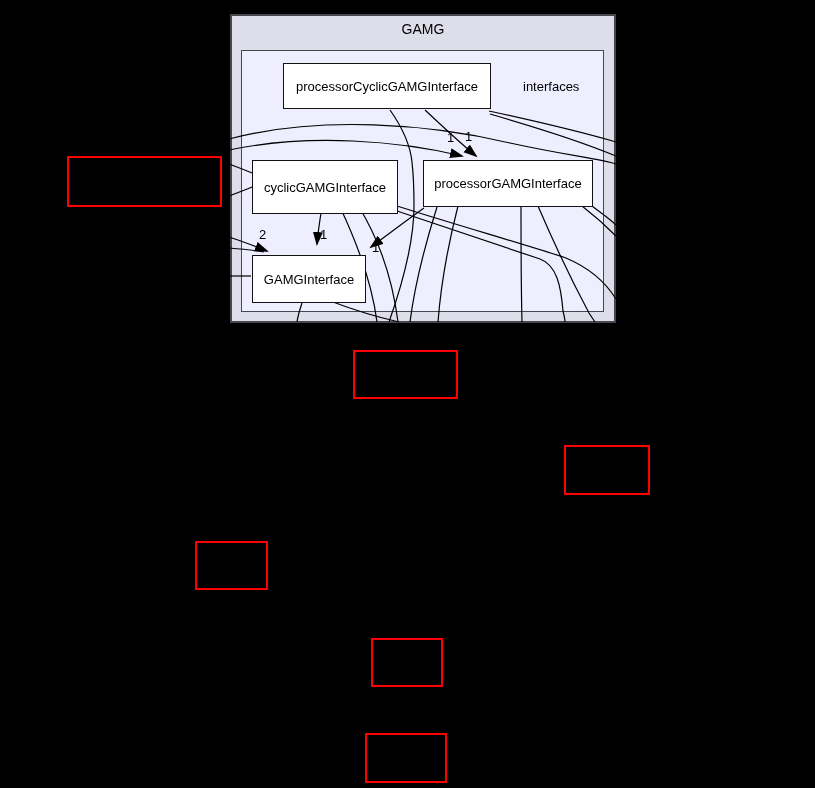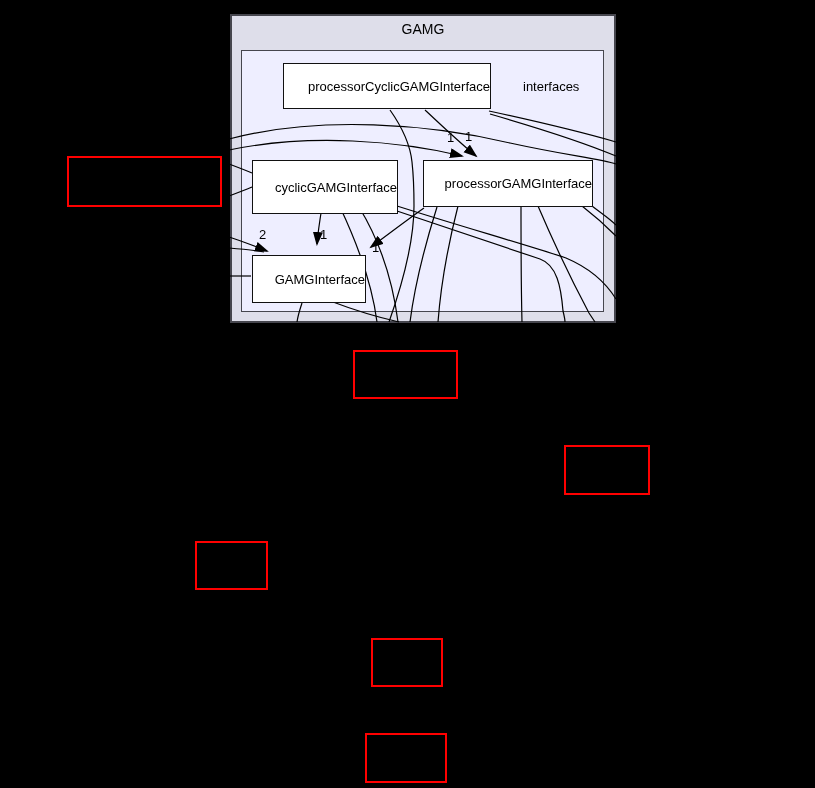--- a/index.html
+++ b/index.html
@@ -55,21 +55,21 @@
     z-index: 3;
     pointer-events: none;
   }
   .node {
     position: absolute;
     background: #ffffff;
     border: 1px solid #111111;
     box-sizing: border-box;
     display: flex;
     align-items: center;
-    justify-content: flex-end;
+    justify-content: center;
     font-size: 13px;
     white-space: nowrap;
     z-index: 4;
     cursor: pointer;
   }
   #node-processorCyclicGAMGInterface { left: 283px; top: 63px;  width: 208px; height: 46px; }
   #node-cyclicGAMGInterface          { left: 252px; top: 160px; width: 146px; height: 54px; }
   #node-processorGAMGInterface       { left: 423px; top: 160px; width: 170px; height: 47px; }
   #node-GAMGInterface                { left: 252px; top: 255px; width: 114px; height: 48px; }
   .edge-label {

